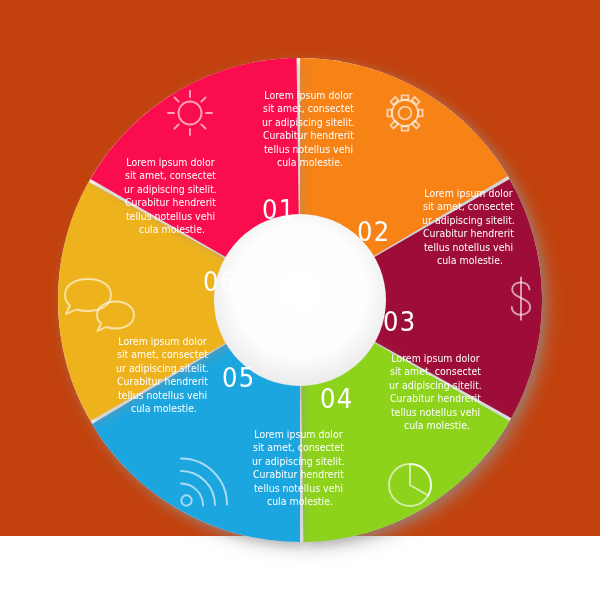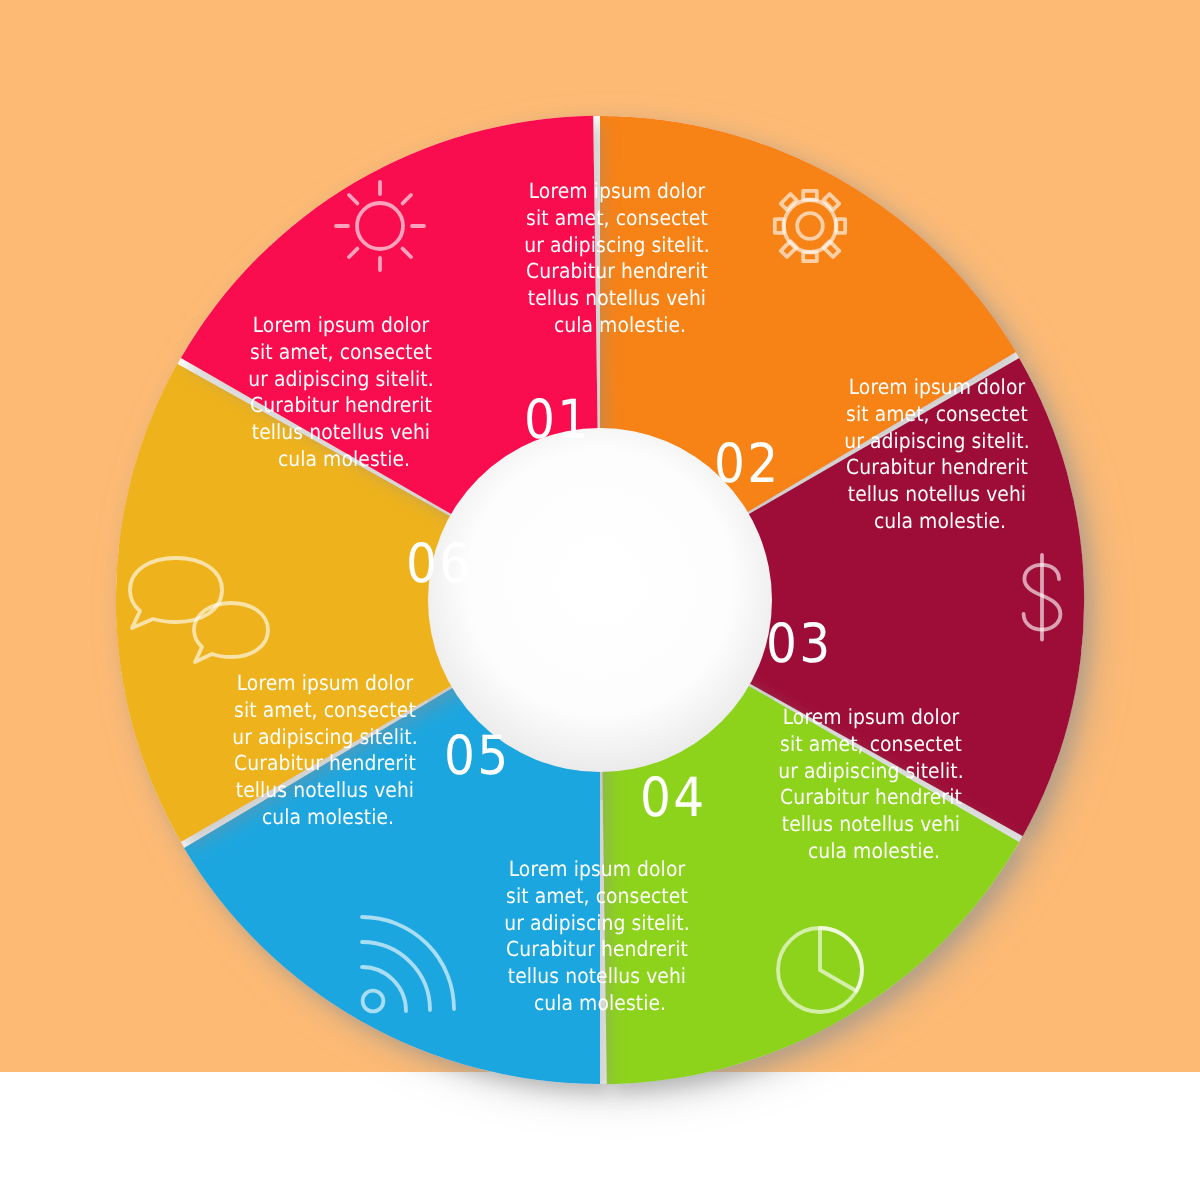--- a/index.html
+++ b/index.html
@@ -8,21 +8,21 @@
     width: 600px;
     height: 600px;
     background: #ffffff;
     font-family: "DejaVu Sans", sans-serif;
     overflow: hidden;
   }
   #stage {
     position: relative;
     width: 600px;
     height: 536px;
-    background: #fdba74;
+    background: #c2410c;
   }
   #wheel {
     position: absolute;
     left: 0;
     top: 0;
     width: 600px;
     height: 600px;
     display: block;
   }
   .seg-text {

